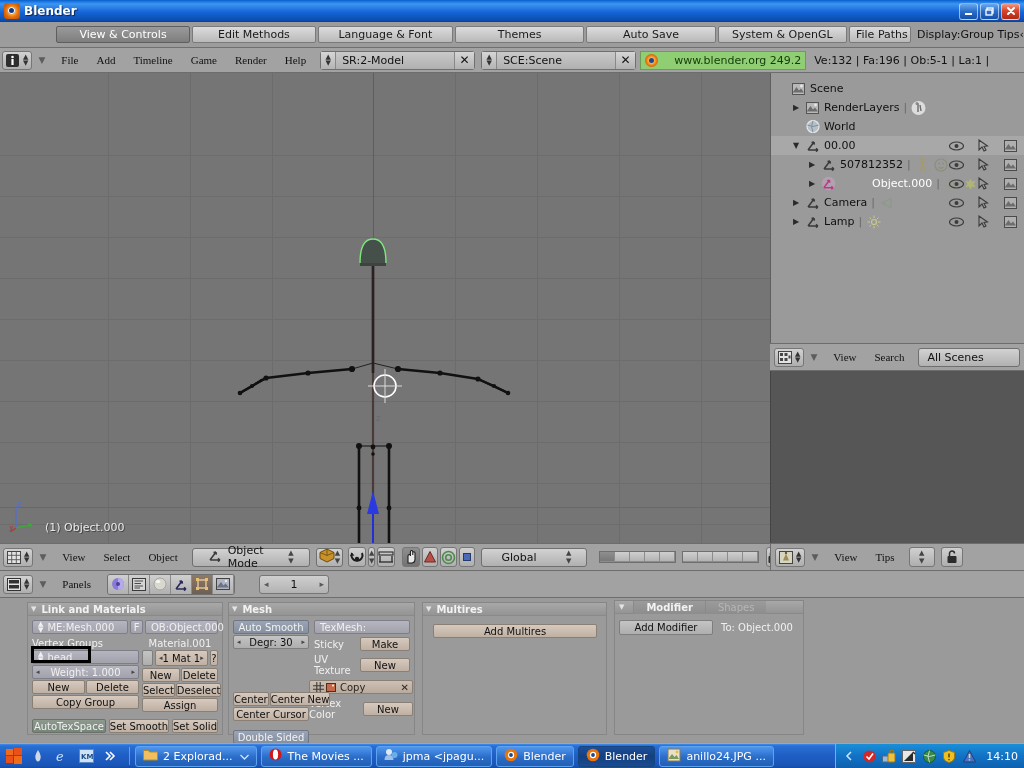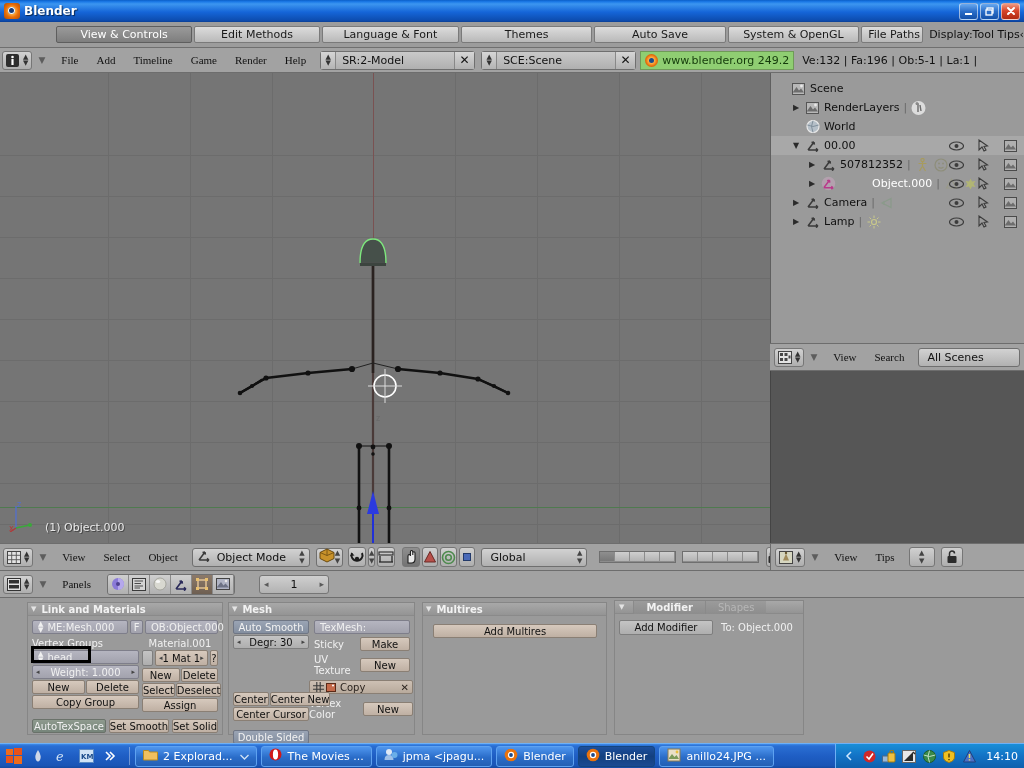--- a/index.html
+++ b/index.html
@@ -87,21 +87,21 @@
     border-right:1px solid #888; font-size:7px; line-height:6px; color:#333;
   }
   .txtfield .val { padding:0 6px; color:#111; font-size:11px; white-space:nowrap; }
   .txtfield .xbtn {
     margin-left:auto; width:20px; height:17px; display:flex; align-items:center; justify-content:center;
     background: linear-gradient(to bottom,#d6d6d6,#b2b2b2); border-left:1px solid #888;
     font-weight:bold; font-size:12px; color:#111;
   }
   .blenderorg {
     display:flex; align-items:center; height:19px; background:#8fce72;
-    border:1px solid #6f9a58; padding:0 4px; margin-left:2px; gap:4px;
+    border:1px solid #6f9a58; padding:0 4px; margin-left:2px; gap:16px;
   }
   .blenderorg .bicon {
     width:13px;height:13px;border-radius:50%;
     background:radial-gradient(circle at 50% 50%,#fff 0%,#ffb347 30%,#e8700c 60%,#a04300 100%);
     position:relative;
   }
   .blenderorg .bicon:after{content:"";position:absolute;left:4px;top:4px;width:5px;height:5px;border-radius:50%;background:#1b4a8a;}
   .blenderorg .btxt { font-size:11px; color:#143a0b; white-space:nowrap; }
   .statnums { color:#111; font-size:11px; padding:0 6px; white-space:nowrap; }
 
@@ -153,21 +153,21 @@
 
   
   .vpfooter {
     position:absolute; left:0; top:543px; width:770px; height:28px;
     background:#a2a2a2; border-top:1px solid #6d6d6d; border-bottom:1px solid #6d6d6d;
     display:flex; align-items:center; padding:0 3px; gap:2px;
   }
   .modebtn {
     display:flex; align-items:center; height:19px;
     background: linear-gradient(to bottom,#d2d2d2,#b0b0b0);
-    border:1px solid #6f6f6f; border-radius:3px; padding:0 4px; min-width:118px;
+    border:1px solid #6f6f6f; border-radius:3px; padding:0 15px; min-width:118px;
   }
   .modebtn .mtxt { color:#111; font-size:11px; padding:0 4px; flex:1; }
   .iconbtn {
     width:22px; height:20px; display:flex; align-items:center; justify-content:center;
     background: linear-gradient(to bottom,#d0d0d0,#aeaeae);
     border:1px solid #767676; border-radius:3px;
   }
   .iconbtn.on { background: linear-gradient(to bottom,#8e8e8e,#737373); }
   .layerblock { display:flex; border:1px solid #6f6f6f; }
   .layercell {
@@ -303,21 +303,21 @@
   </div>
 
   <div class="prefs">
     <div class="prefs-tab active" style="width:141px">View &amp; Controls</div>
     <div class="prefs-tab" style="width:130px">Edit Methods</div>
     <div class="prefs-tab" style="width:142px">Language &amp; Font</div>
     <div class="prefs-tab" style="width:136px">Themes</div>
     <div class="prefs-tab" style="width:136px">Auto Save</div>
     <div class="prefs-tab" style="width:136px">System &amp; OpenGL</div>
     <div class="prefs-tab" style="width:62px">File Paths</div>
-    <div class="prefs-tail">Display:Tool Tips‹</div>
+    <div class="prefs-tail">Display:Group Tips‹</div>
   </div>
 
   <div class="mainheader">
     <div class="wtypebtn">
       <span class="glyph">
         <svg width="13" height="13" viewBox="0 0 13 13">
             <rect x="0" y="0" width="13" height="13" rx="2" fill="#2d2d2d"></rect>
             <circle cx="6.5" cy="3" r="1.3" fill="#fff"></circle>
             <rect x="5.4" y="5" width="2.2" height="6" fill="#fff"></rect>
           </svg>

